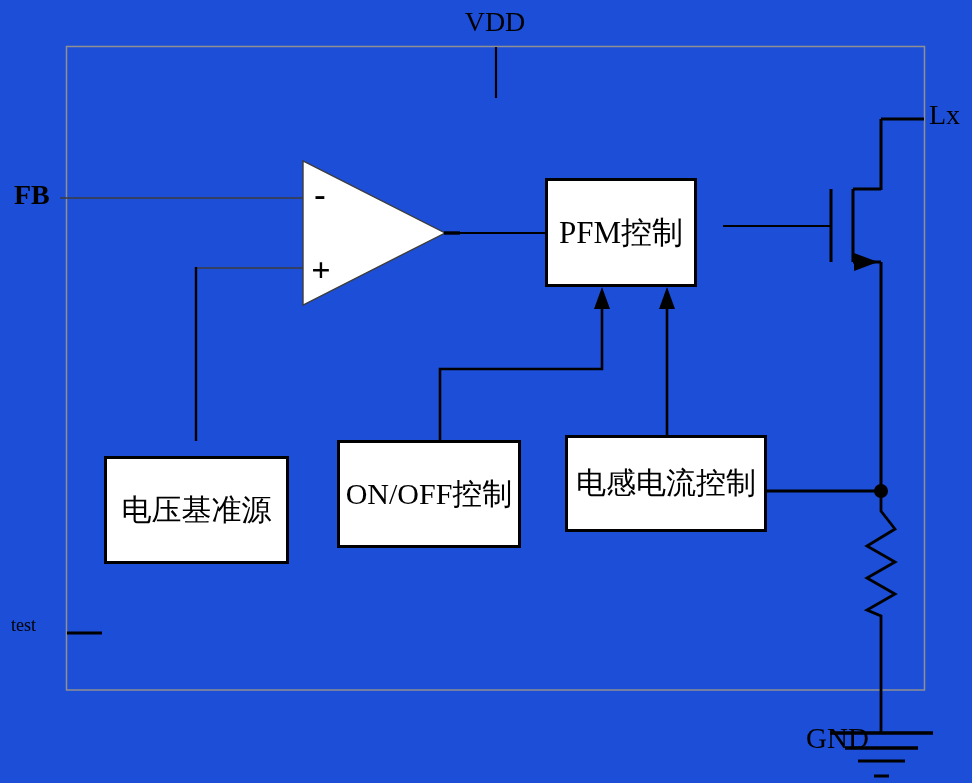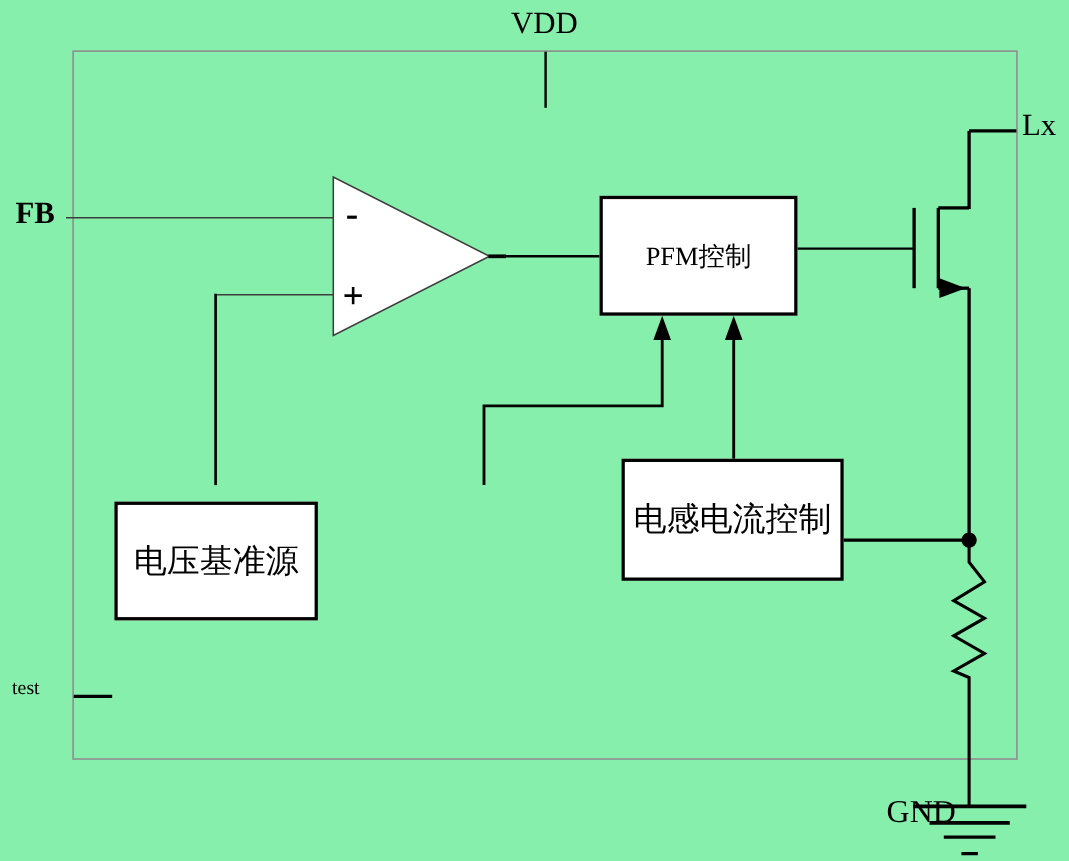--- a/index.html
+++ b/index.html
@@ -4,21 +4,21 @@
 <style>
   html, body {
     margin: 0;
     padding: 0;
     background: #ffffff;
   }
   #canvas {
     position: relative;
     width: 972px;
     height: 783px;
-    background: #86efac;
+    background: #1d4ed8;
     font-family: "Liberation Serif", "DejaVu Serif", serif;
     color: #000000;
     overflow: hidden;
   }
   #schematic-svg {
     position: absolute;
     left: 0;
     top: 0;
   }
   .pin-label {
@@ -103,17 +103,18 @@
 
   <div class="pin-label" style="left:440px; top:8px; width:110px; text-align:center;">VDD</div>
   <div class="pin-label" style="left:929px; top:101px;">Lx</div>
   <div class="pin-label" style="left:14px; top:181px;font-weight:bold;">FB</div>
   <div class="pin-label" style="left:11px; top:616px; font-size:18px;">test</div>
   <div class="pin-label" style="left:806px; top:696px; font-size:29px;margin-top:28px;">GND</div>
 
   <div class="opamp-sign" style="left:306px; top:178px; width:28px; font-size:34px;">-</div>
   <div class="opamp-sign" style="left:304px; top:253px; width:34px; font-size:34px;">+</div>
 
-  <div class="block" style="left:545px; top:178px; width:180px; height:109px; font-size:24px;">PFM控制</div>
+  <div class="block" style="left:545px; top:178px; width:152px; height:109px; font-size:31px;">PFM控制</div>
   <div class="block" style="left:104px; top:456px; width:185px; height:108px;">电压基准源</div>
-  <div class="block" style="left:565px; top:417px; width:202px; height:111px;">电感电流控制</div>
+  <div class="block" style="left:337px; top:440px; width:184px; height:108px;">ON/OFF控制</div>
+  <div class="block" style="left:565px; top:435px; width:202px; height:97px;">电感电流控制</div>
 
 </div>
 
 </body></html>

